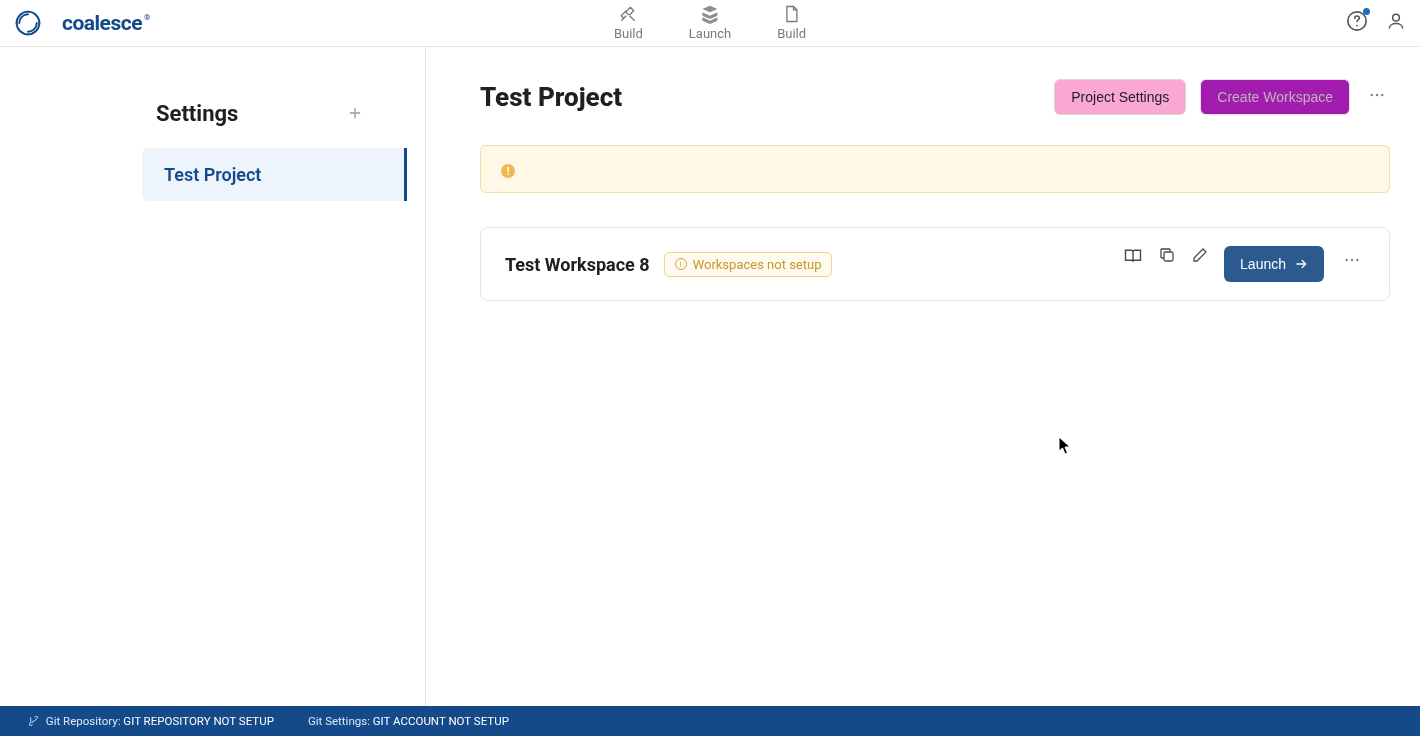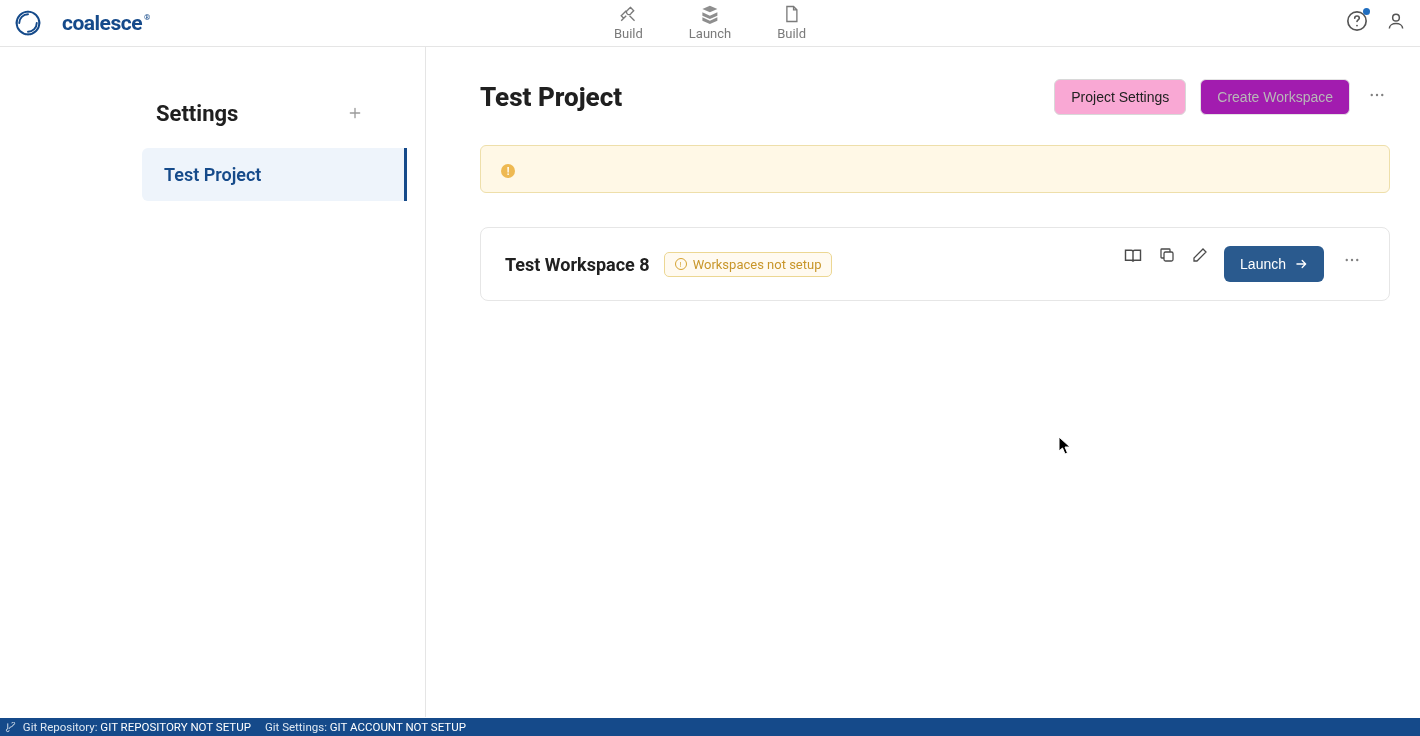--- a/index.html
+++ b/index.html
@@ -91,23 +91,23 @@
   .ws-badge .badge-dot { width: 12px; height: 12px; border: 1.5px solid #d6a434; border-radius: 50%; display:inline-flex; align-items:center; justify-content:center; font-size:8px; color:#d6a434; }
   .ws-actions { margin-left: auto; display: flex; align-items: flex-start; gap: 15px; }
   .ws-icon { color: #4a4a4a; cursor: pointer; }
   .launch-btn {
     background: #2a5a8e; color: #fff; border: none; border-radius: 6px;
     padding: 10px 16px; font-size: 14px; font-weight: 500; display: inline-flex; align-items: center; gap: 8px; cursor: pointer;
   }
 
   
   .statusbar {
-    position: absolute; bottom: 0; left: 0; right: 0; height: 18px;
+    position: absolute; bottom: 0; left: 0; right: 0; height: 30px;
     background: #154a8a; color: #dfe8f2; font-size: 11.5px;
-    display: flex; align-items: center; gap: 14px; padding: 0 5px;
+    display: flex; align-items: center; gap: 34px; padding: 0 28px;
   }
   .statusbar .label { color: #dfe8f2; }
   .statusbar .val { color: #fff; }
 
   
   .cursor { position: absolute; left: 1058px; top: 436px; width: 14px; height: 20px; pointer-events: none; }
 </style>
 </head>
 <body>
 

